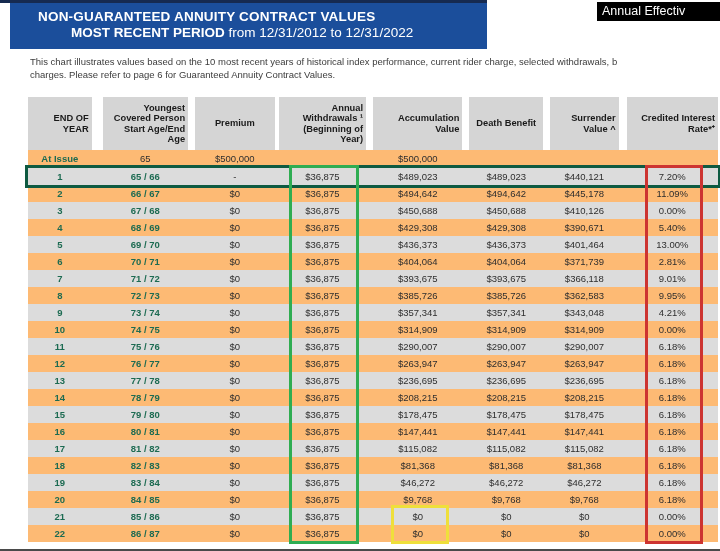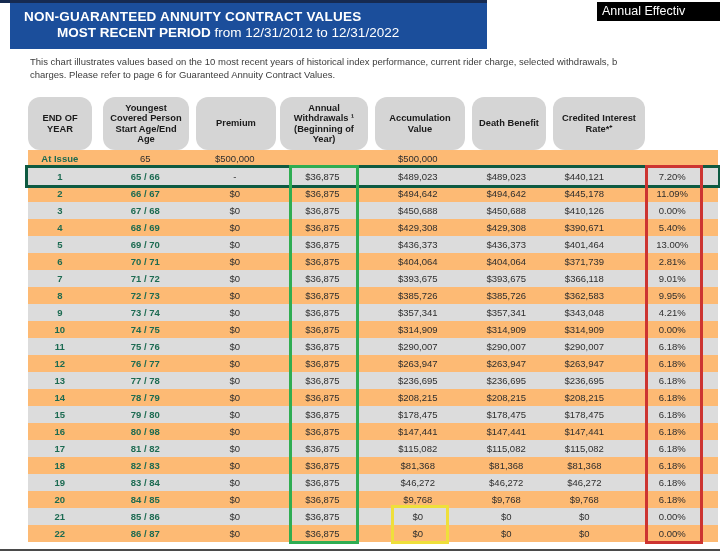--- a/index.html
+++ b/index.html
@@ -4,42 +4,42 @@
 <style>
   * { margin:0; padding:0; box-sizing:border-box; }
   html,body { width:720px; height:551px; }
   body {
     position:relative; overflow:hidden; background:#fff;
     font-family:"Liberation Sans", sans-serif;
   }
   .top-strip { position:absolute; left:0; top:0; width:487px; height:3px; background:#162a50; }
   .banner {
     position:absolute; left:10px; top:3px; width:477px; height:46px;
-    background:#1b4e9b; color:#fff; padding:6px 0 0 14px;
+    background:#1b4e9b; color:#fff; padding:6px 0 0 28px;
   }
   .banner .l1 { font-size:13.5px; font-weight:bold; letter-spacing:.2px; white-space:nowrap; }
   .banner .l2 { font-size:13.5px; margin-top:1px; white-space:nowrap; }
   .banner .l2 .b { font-weight:bold;margin-left:33px; }
   .badge {
     position:absolute; left:597px; top:2px; width:123px; height:19px;
     background:#000; color:#fff; font-weight:normal; font-size:12.5px;
     line-height:19px; padding-left:5px; white-space:nowrap; overflow:hidden;
   }
   .intro {
     position:absolute; left:30px; top:56px; width:690px;
     font-size:9.5px; line-height:12.5px; color:#3c3c3c; overflow:hidden;
   }
   .intro div { white-space:nowrap; }
 
   .tablewrap { position:absolute; left:28px; top:97px; width:690px; }
   .hrow { display:flex; height:53px; background:#fff; }
   .hcell {
     background:#d5d5d5; color:#1a1a1a; font-weight:bold; font-size:9.3px;
     line-height:10.5px; display:flex; align-items:center; justify-content:center;
-    text-align:center; padding:2px 3px;border-radius:12px;
+    text-align:right; padding:2px 3px;
   }
   
   .c1 { width:64px; margin-right:11px; }
   .c2 { width:86px; margin-right:7px; }
   .c3 { width:80px; margin-right:4px; }
   .c4 { width:88px; margin-right:7px; }
   .c5 { width:90px; margin-right:7px; }
   .c6 { width:74px; margin-right:7px; }
   .c7 { width:69px; margin-right:8px; }
   .c8 { width:92px; margin-right:0; }
@@ -80,20 +80,21 @@
 </div>
 
 <div class="tablewrap">
   <div class="hrow">
       <div class="hcell c1">END OF YEAR</div>
       <div class="hcell c2">Youngest Covered Person Start Age/End Age</div>
       <div class="hcell c3">Premium</div>
       <div class="hcell c4">Annual Withdrawals ¹ (Beginning of Year)</div>
       <div class="hcell c5">Accumulation Value</div>
       <div class="hcell c6">Death Benefit</div>
+      <div class="hcell c7">Surrender Value ^</div>
       <div class="hcell c8">Credited Interest Rate*⁺</div>
     </div>
   <div class="row atissue">
       <div class="cell c1 teal">At Issue</div>
       <div class="cell c2">65</div>
       <div class="cell c3">$500,000</div>
       <div class="cell c4"></div>
       <div class="cell c5">$500,000</div>
       <div class="cell c6"></div>
       <div class="cell c7"></div>
@@ -245,21 +246,21 @@
         <div class="cell c2 teal">79 / 80</div>
         <div class="cell c3">$0</div>
         <div class="cell c4">$36,875</div>
         <div class="cell c5">$178,475</div>
         <div class="cell c6">$178,475</div>
         <div class="cell c7">$178,475</div>
         <div class="cell c8">6.18%</div>
       </div>
       <div class="row">
         <div class="cell c1 teal">16</div>
-        <div class="cell c2 teal">80 / 98</div>
+        <div class="cell c2 teal">80 / 81</div>
         <div class="cell c3">$0</div>
         <div class="cell c4">$36,875</div>
         <div class="cell c5">$147,441</div>
         <div class="cell c6">$147,441</div>
         <div class="cell c7">$147,441</div>
         <div class="cell c8">6.18%</div>
       </div>
       <div class="row gray">
         <div class="cell c1 teal">17</div>
         <div class="cell c2 teal">81 / 82</div>

